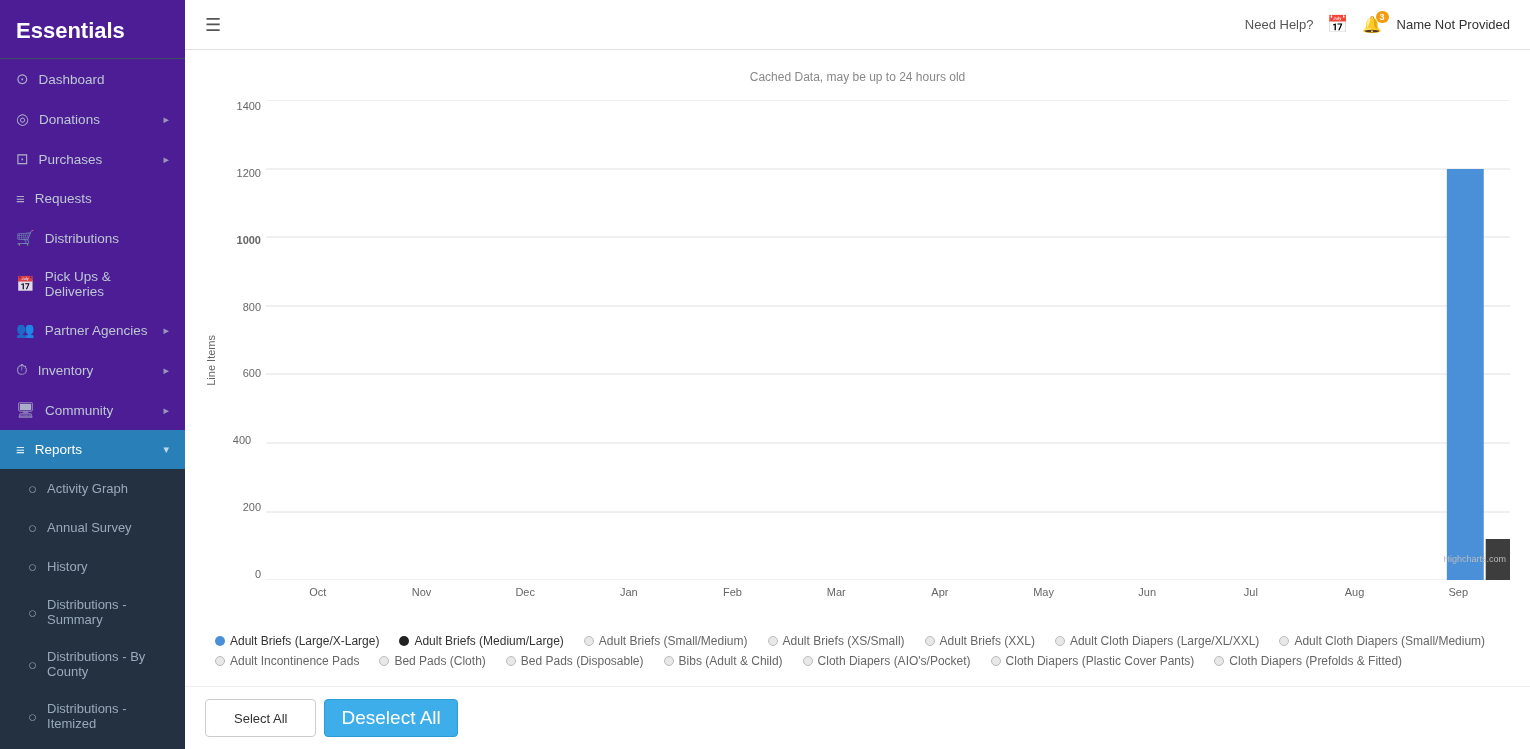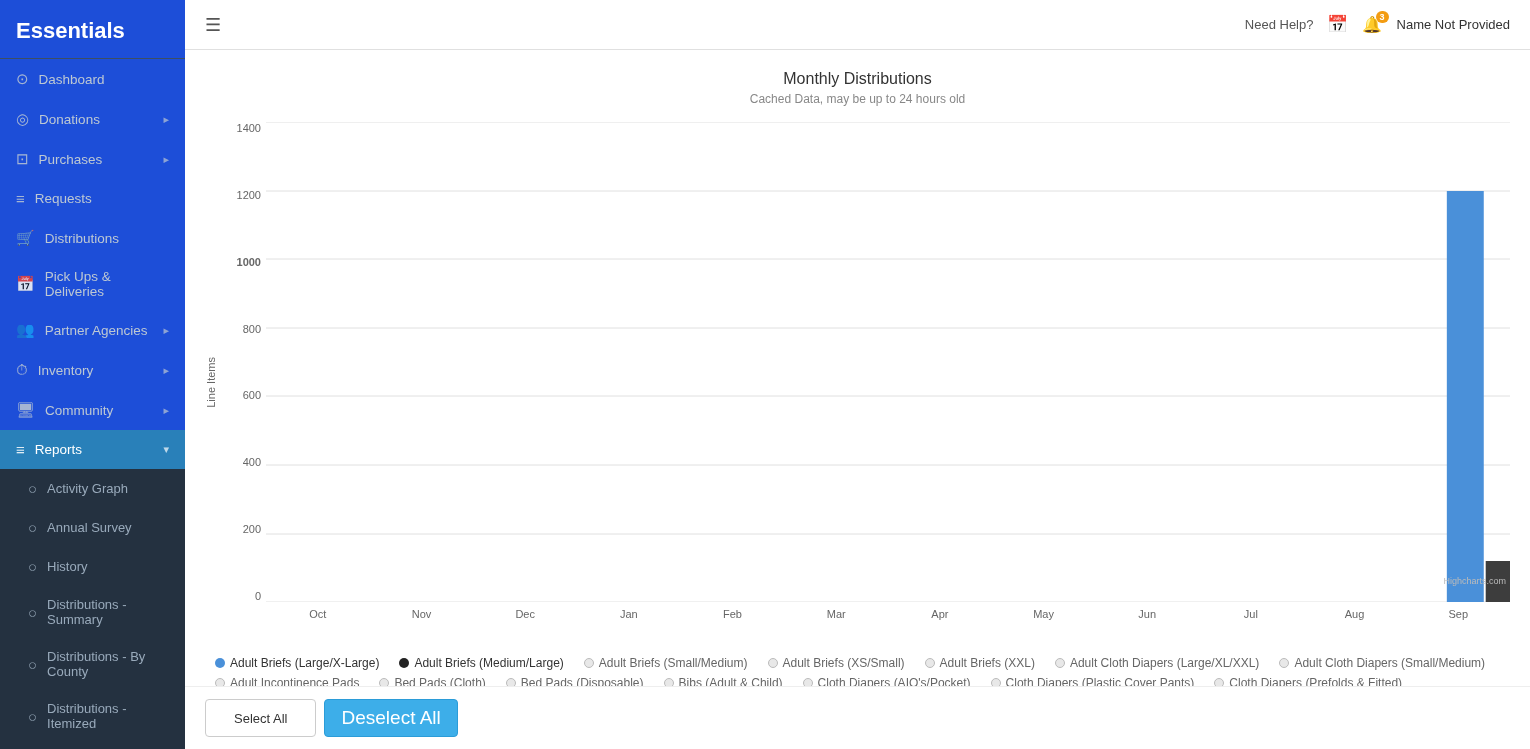--- a/index.html
+++ b/index.html
@@ -2,21 +2,21 @@
 <html><head>
   <meta charset="utf-8">
   <style>
     * { box-sizing: border-box; margin: 0; padding: 0; }
     body { font-family: -apple-system, BlinkMacSystemFont, 'Segoe UI', sans-serif; display: flex; height: 100vh; overflow: hidden; background: #fff; }
 
     
     #sidebar {
       width: 185px;
       min-width: 185px;
-      background: #1d4ed8;
+      background: #4c1d95;
       color: #ccc;
       display: flex;
       flex-direction: column;
       overflow-y: auto;
       height: 100vh;
     }
     #sidebar .logo {
       padding: 18px 16px 14px;
       font-size: 22px;
       font-weight: 700;
@@ -271,21 +271,20 @@
     <div class="spacer"></div>
     <span class="help-link">Need Help?</span>
     <span class="calendar-icon">📅</span>
     <span class="bell-icon">
       🔔<span class="bell-badge">3</span>
     </span>
     <span class="user-name">Name Not Provided</span>
   </div>
 
   <div id="content">
-    <div class="chart-title">Monthly Distributions</div>
     <div class="chart-subtitle">Cached Data, may be up to 24 hours old</div>
 
     <div class="chart-container">
       <div class="chart-inner">
         <div class="y-axis-label">Line Items</div>
         <div class="chart-plot-area">
 
           <div class="svg-chart-wrapper">
             <svg class="chart-svg" viewBox="0 0 1280 480" preserveAspectRatio="none">
 
@@ -300,21 +299,21 @@
 
               <rect x="1215" y="69" width="38" height="411" fill="#4a90d9"></rect>
 
               <rect x="1255" y="439" width="25" height="41" fill="#3d3d3d"></rect>
             </svg>
 
             
             <div style="position:absolute;left:-43px;top:0;height:480px;display:flex;flex-direction:column-reverse;justify-content:space-between;pointer-events:none;">
               <span style="font-size:11px;color:#666;text-align:right;width:38px;">0</span>
               <span style="font-size:11px;color:#666;text-align:right;width:38px;">200</span>
-              <span style="font-size:11px;color:#666;text-align:right;width:38px;">400</span>
+              <span style="font-size:11px;color:#666;text-align:center;width:38px;">400</span>
               <span style="font-size:11px;color:#666;text-align:right;width:38px;">600</span>
               <span style="font-size:11px;color:#666;text-align:right;width:38px;">800</span>
               <span style="font-size:11px;color:#666;text-align:right;width:38px;font-weight:bold;">1000</span>
               <span style="font-size:11px;color:#666;text-align:right;width:38px;">1200</span>
               <span style="font-size:11px;color:#666;text-align:right;width:38px;">1400</span>
             </div>
 
             <div class="highcharts-credit">Highcharts.com</div>
           </div>
 

